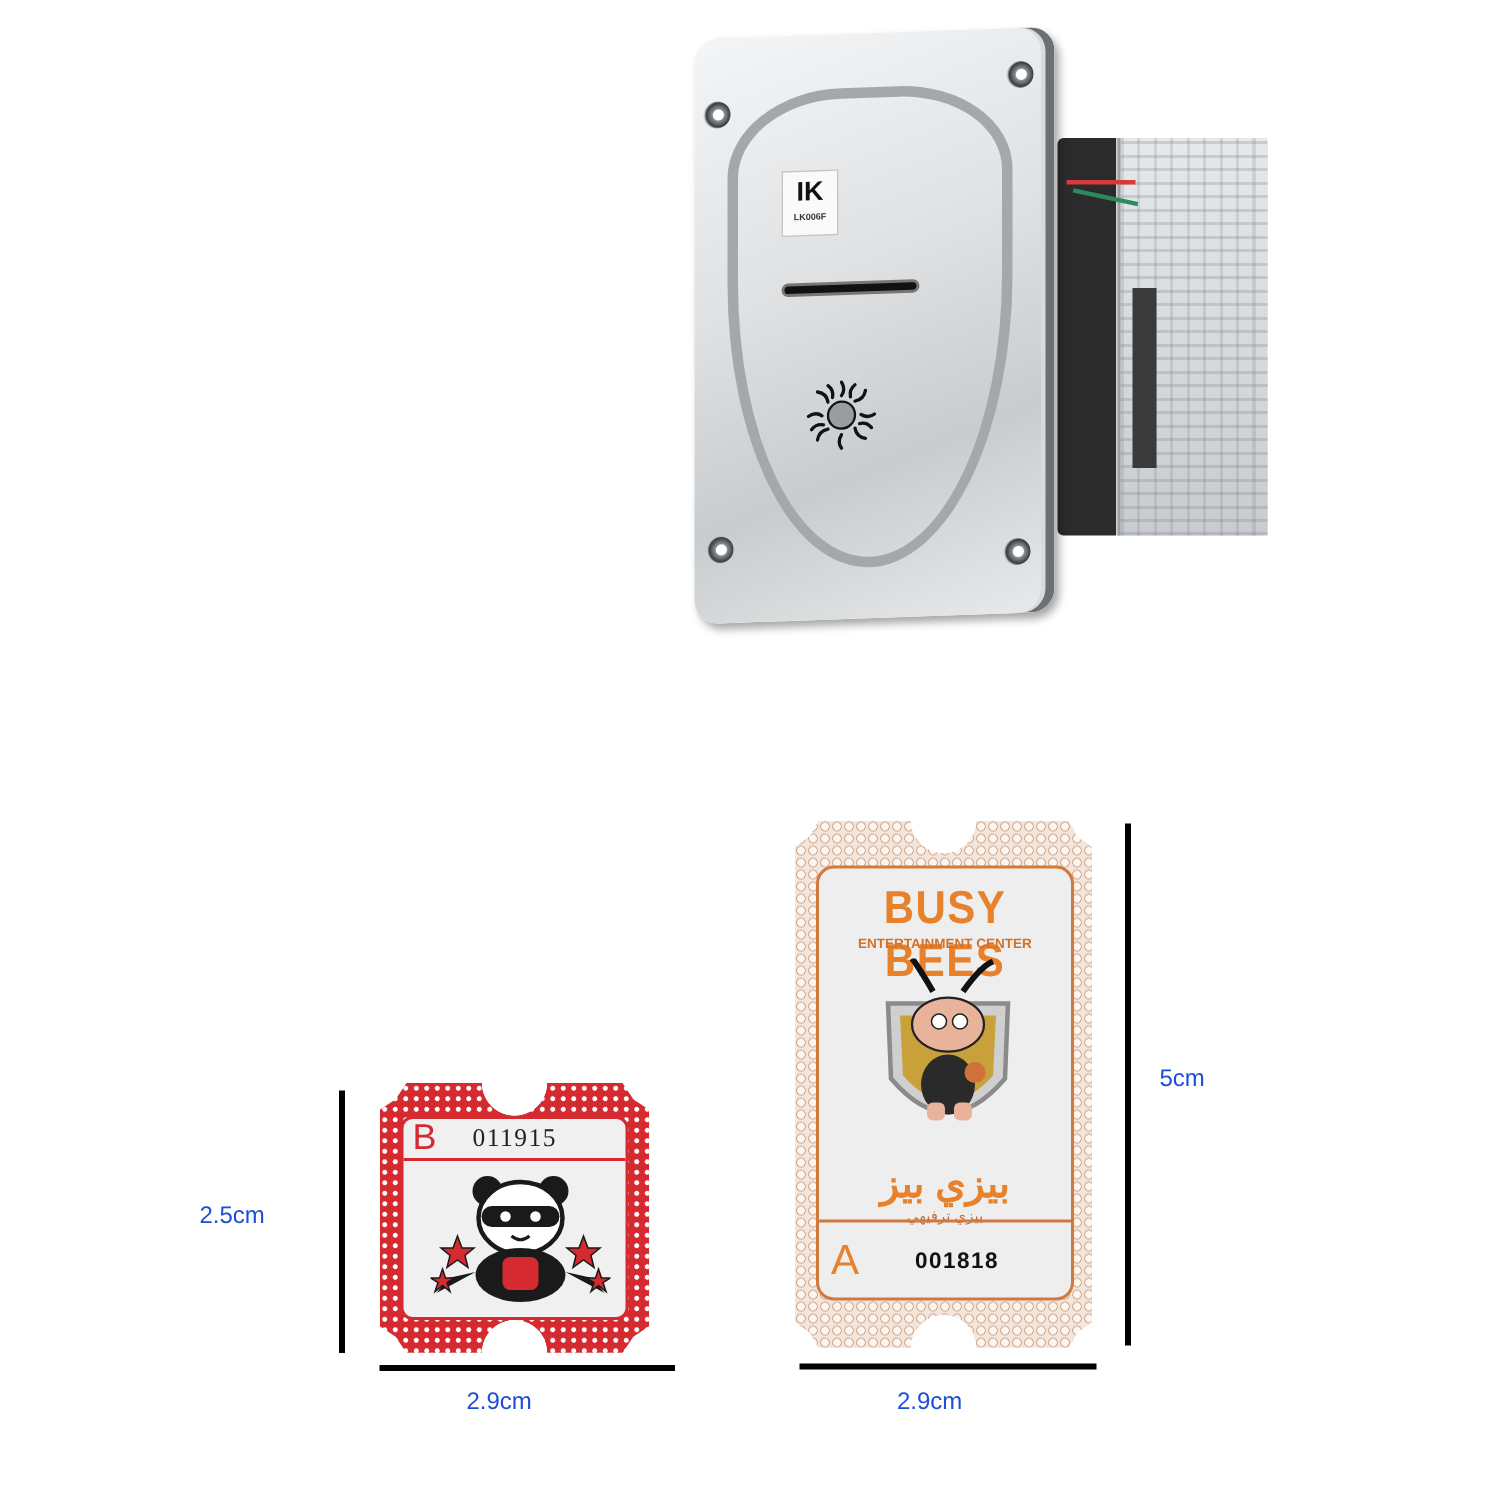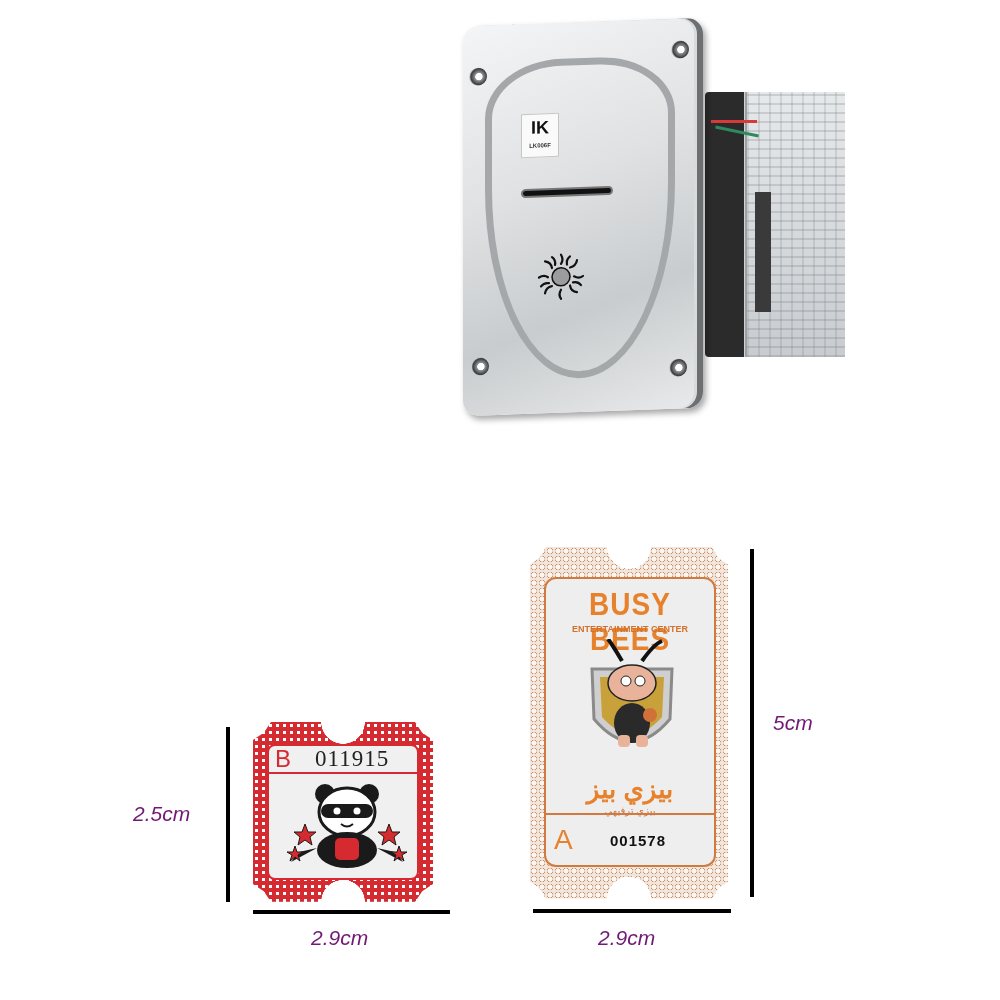--- a/index.html
+++ b/index.html
@@ -69,36 +69,36 @@
   .ticket-a .ticket-body {
     background-color: #f1e6de;
     background-image: radial-gradient(circle 3.4px, #fbf6f2 70%, #cf8a5c 85%, transparent 100%);
     background-size: 8px 8px;
     clip-path: polygon(0 5%, 5% 3%, 8% 0, 92% 0, 95% 3%, 100% 5%, 100% 95%, 95% 97%, 92% 100%, 8% 100%, 5% 97%, 0 95%);
   }
 
   .tb-inner { position: absolute; left: 14px; top: 22px; right: 14px; bottom: 22px; background: #f0f0f0; border-radius: 8px; border: 2px solid #d52a2f; }
   .tb-header { height: 28px; border-bottom: 2px solid #d52a2f; display: flex; align-items: center; padding-left: 6px; }
   .tb-series { color: #d52a2f; font-size: 24px; line-height: 24px; width: 40px; }
-  .tb-number { font-family: "Liberation Serif", serif; font-size: 23px; color: #222; letter-spacing: 1px; }
+  .tb-number { font-family: "Liberation Serif", serif; font-size: 17px; color: #222; letter-spacing: 1px; }
   .panda-icon { position: absolute; left: 18px; top: 36px; width: 120px; height: 86px; }
 
   .ta-inner { position: absolute; left: 14px; top: 30px; right: 12px; bottom: 32px; background: #eeeeef; border-radius: 12px; border: 2px solid #d07a40; }
   .ta-brand { position: absolute; left: 0; right: 0; top: 12px; text-align: center; color: #e7812b; font-weight: 700; font-size: 28px; letter-spacing: 1px; transform: scaleY(1.1); }
   .ta-sub { position: absolute; left: 0; right: 0; top: 45px; text-align: center; color: #d2712a; font-weight: 700; font-size: 9px; }
   .bee-icon { position: absolute; left: 36px; top: 60px; width: 100px; height: 130px; }
   .ta-arabic { position: absolute; left: 0; right: 0; top: 195px; text-align: center; color: #e7812b; font-weight: 700; font-size: 26px; }
   .ta-arabic-sub { position: absolute; left: 0; right: 0; top: 226px; text-align: center; color: #c4703a; font-size: 10px; }
   .ta-footer { position: absolute; left: 0; right: 0; bottom: 0; height: 52px; border-top: 2px solid #d07a40; display: flex; align-items: center; padding-left: 8px; }
   .ta-series { color: #e7812b; font-size: 28px; width: 56px; }
   .ta-number { font-weight: 700; font-size: 15px; color: #111; letter-spacing: 1px; }
 
   
   .dim-line { position: absolute; background: #000; }
-  .dim-label { position: absolute; font-size: 21px; color: #701a75; font-style: italic; }
+  .dim-label { position: absolute; font-size: 16px; color: #1d4ed8; }
 </style>
 </head>
 <body>
 
 <div class="device">
   <div class="device-back">
     <div class="pcb"></div>
     <div class="wire-red"></div>
     <div class="wire-green"></div>
     <div class="chip"></div>
@@ -176,21 +176,21 @@
         <circle cx="58" cy="42" r="5" fill="#fff" stroke="#222"></circle>
       <ellipse cx="50" cy="84" rx="18" ry="20" fill="#2a2a2a"></ellipse>
       <circle cx="68" cy="76" r="7" fill="#d0713a"></circle>
       <rect x="36" y="96" width="12" height="12" rx="4" fill="#e8b39a"></rect>
       <rect x="54" y="96" width="12" height="12" rx="4" fill="#e8b39a"></rect>
     </svg>
     <div class="ta-arabic" dir="rtl">بيزي بيز</div>
     <div class="ta-arabic-sub" dir="rtl">بيزي ترفيهي</div>
     <div class="ta-footer">
       <span class="ta-series">A</span>
-      <span class="ta-number">001578</span>
+      <span class="ta-number">001818</span>
     </div>
   </div>
 </div>
 
 <div class="dim-line" style="left:226px; top:727px; width:4px; height:175px;"></div>
 <div class="dim-label" style="left:133px; top:802px;">2.5cm</div>
 
 <div class="dim-line" style="left:253px; top:910px; width:197px; height:4px;"></div>
 <div class="dim-label" style="left:311px; top:926px;">2.9cm</div>
 

